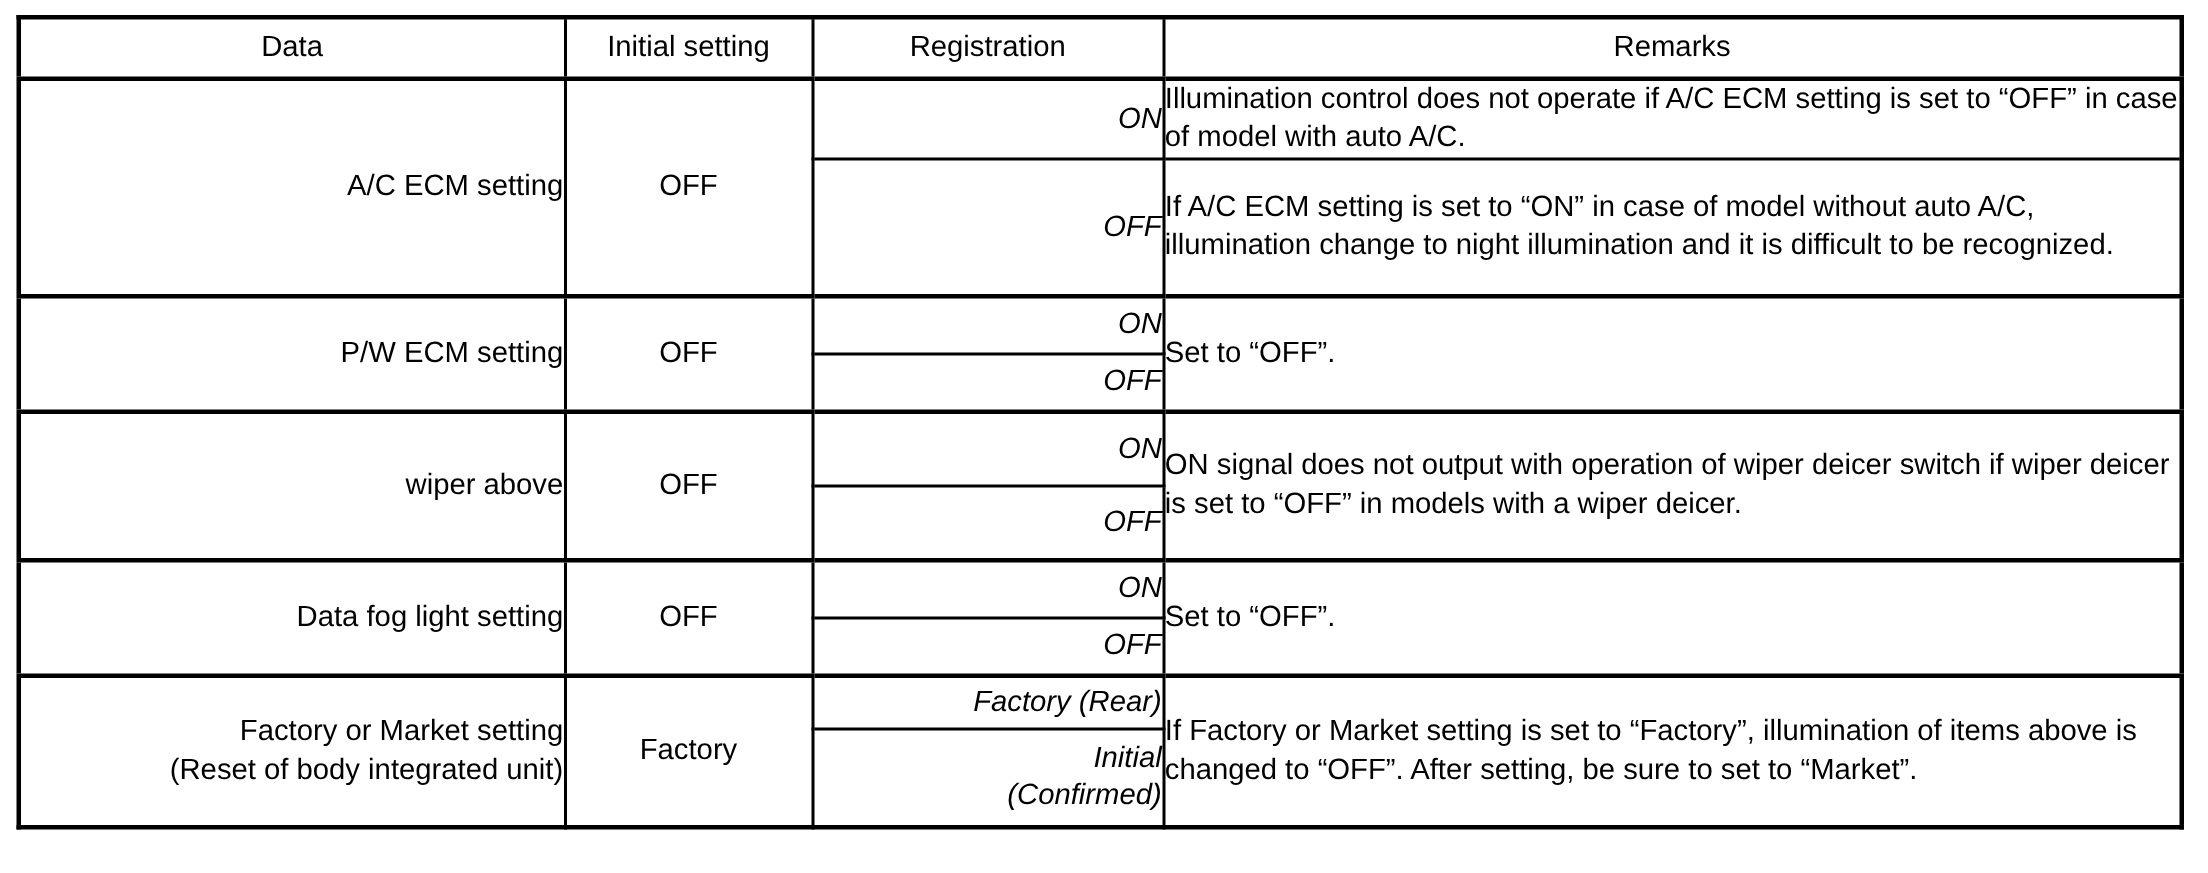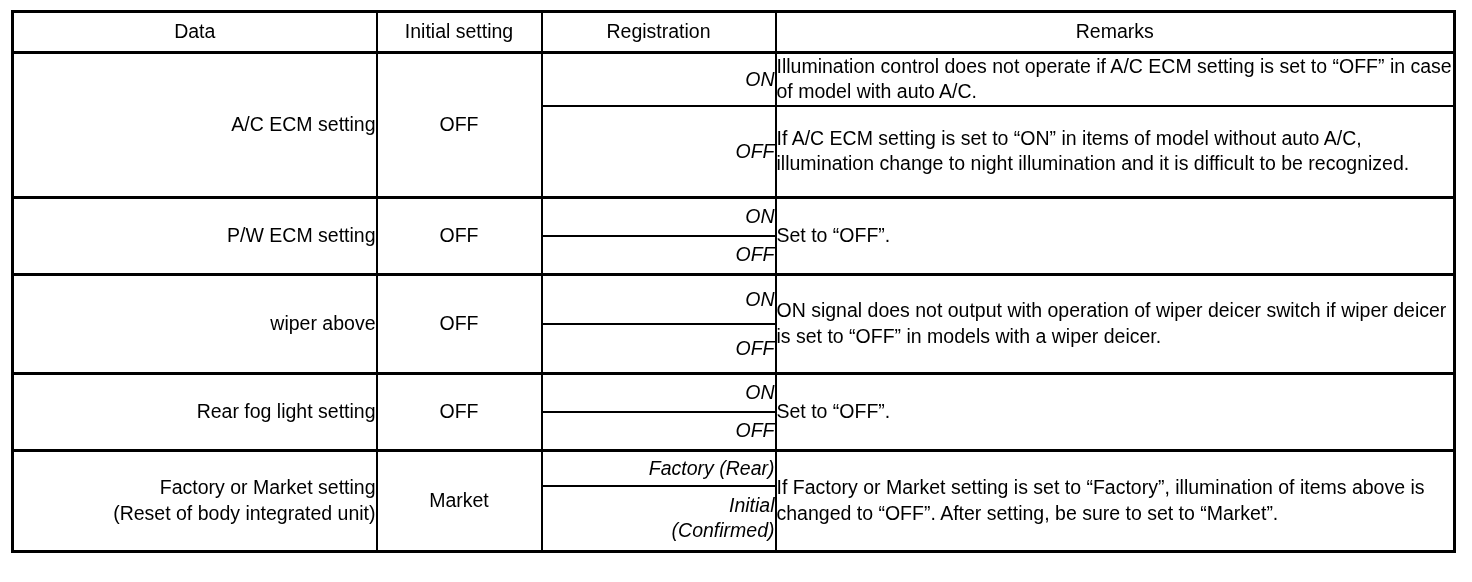--- a/index.html
+++ b/index.html
@@ -107,21 +107,21 @@
     <tbody>
 
       <tr class="group-start">
         <td class="cell-data" rowspan="2">A/C ECM setting</td>
         <td class="cell-initial" rowspan="2">OFF</td>
         <td class="cell-reg" style="height:48px;">ON</td>
         <td class="cell-remarks">Illumination control does not operate if A/C ECM setting is set to “OFF” in case of model with auto A/C.</td>
       </tr>
       <tr>
         <td class="cell-reg" style="height:89px;">OFF</td>
-        <td class="cell-remarks">If A/C ECM setting is set to “ON” in items of model without auto A/C, illumination change to night illumination and it is difficult to be recognized.</td>
+        <td class="cell-remarks">If A/C ECM setting is set to “ON” in case of model without auto A/C, illumination change to night illumination and it is difficult to be recognized.</td>
       </tr>
 
       <tr class="group-start">
         <td class="cell-data" rowspan="2">P/W ECM setting</td>
         <td class="cell-initial" rowspan="2">OFF</td>
         <td class="cell-reg rowh-small">ON</td>
         <td class="cell-remarks" rowspan="2">Set to “OFF”.</td>
       </tr>
       <tr>
         <td class="cell-reg rowh-small">OFF</td>
@@ -131,37 +131,37 @@
         <td class="cell-data" rowspan="2">wiper above</td>
         <td class="cell-initial" rowspan="2">OFF</td>
         <td class="cell-reg" style="height:47px;">ON</td>
         <td class="cell-remarks" rowspan="2">ON signal does not output with operation of wiper deicer switch if wiper deicer is set to “OFF” in models with a wiper deicer.</td>
       </tr>
       <tr>
         <td class="cell-reg" style="height:47px;">OFF</td>
       </tr>
 
       <tr class="group-start">
-        <td class="cell-data" rowspan="2">Rear fog light setting</td>
+        <td class="cell-data" rowspan="2">Data fog light setting</td>
         <td class="cell-initial" rowspan="2">OFF</td>
         <td class="cell-reg rowh-small">ON</td>
         <td class="cell-remarks" rowspan="2">Set to “OFF”.</td>
       </tr>
       <tr>
         <td class="cell-reg rowh-small">OFF</td>
       </tr>
 
       <tr class="group-start">
         <td class="cell-data" rowspan="2">
           <span class="two-line">
             <span>Factory or Market setting</span>
             <span>(Reset of body integrated unit)</span>
           </span>
         </td>
-        <td class="cell-initial" rowspan="2">Market</td>
+        <td class="cell-initial" rowspan="2">Factory</td>
         <td class="cell-reg" style="height:33px;">Factory (Rear)</td>
         <td class="cell-remarks" rowspan="2">If Factory or Market setting is set to “Factory”, illumination of items above is changed to “OFF”. After setting, be sure to set to “Market”.</td>
       </tr>
       <tr>
         <td class="cell-reg" style="height:63px;">
           <span class="two-line">
             <span>Initial</span>
             <span>(Confirmed)</span>
           </span>
         </td>

